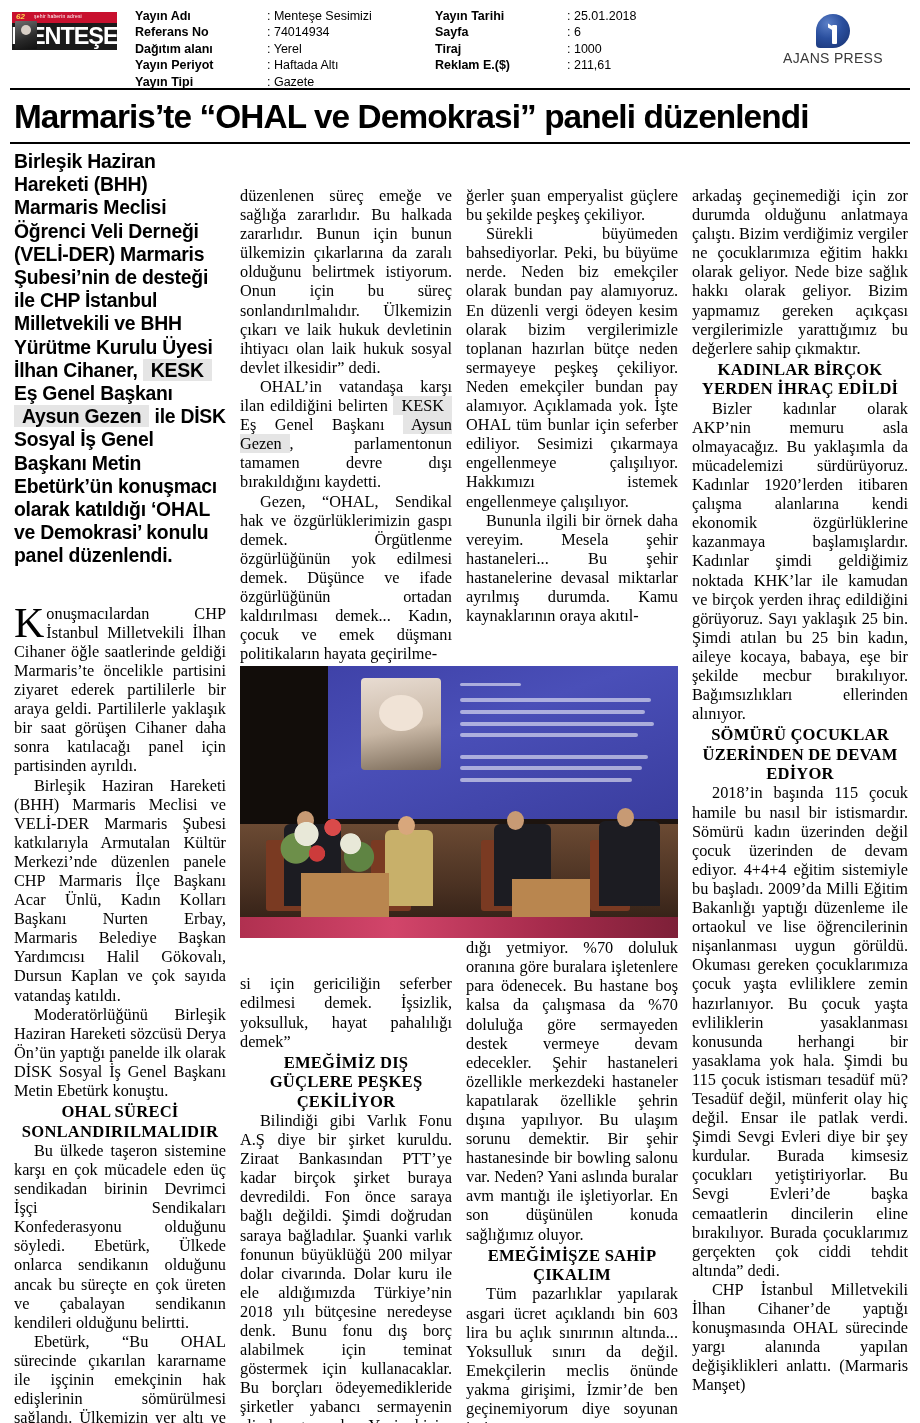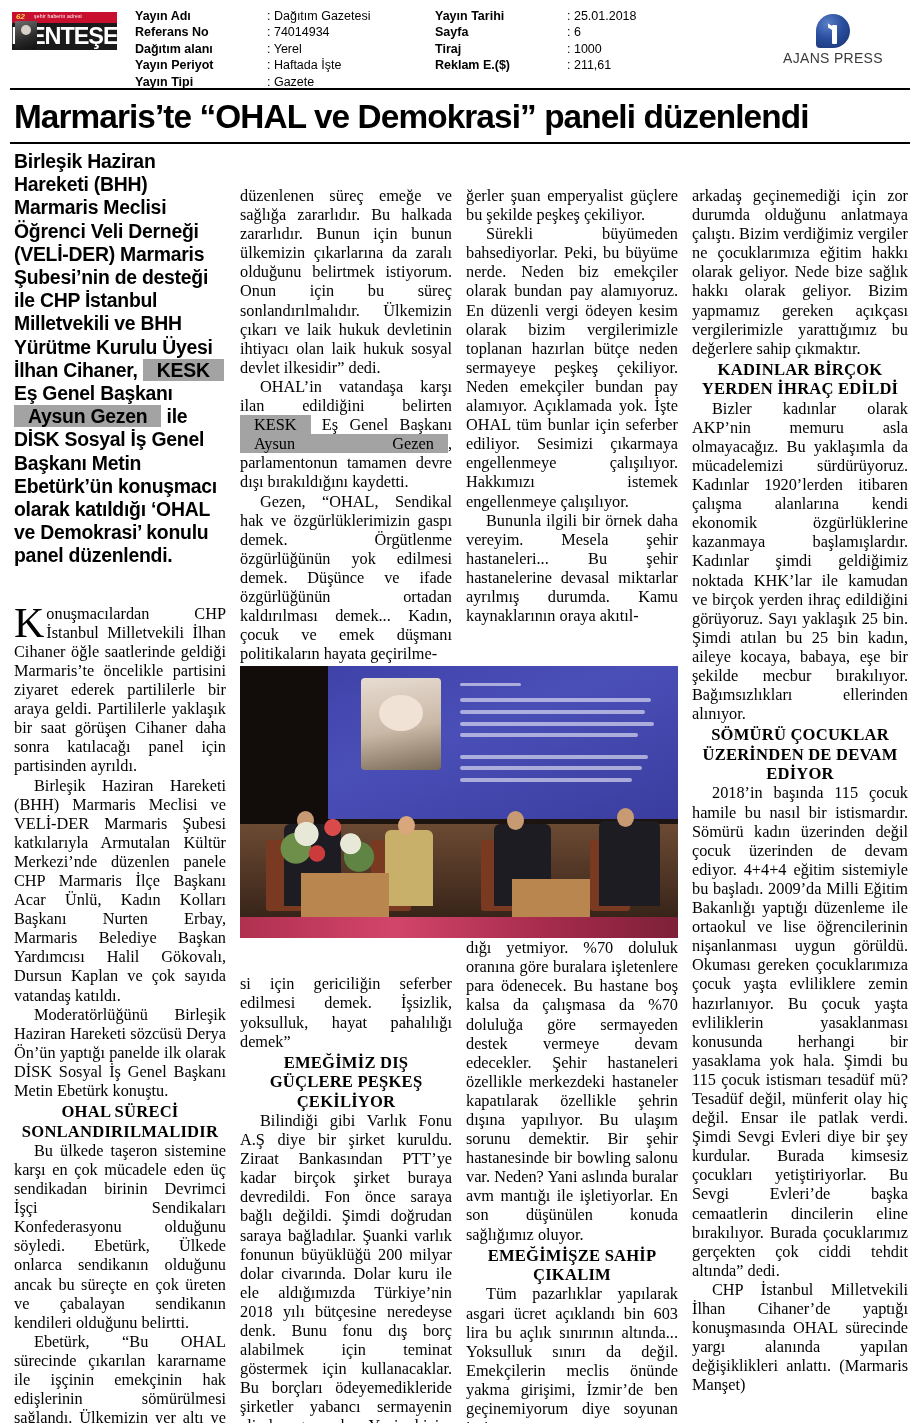--- a/index.html
+++ b/index.html
@@ -151,21 +151,21 @@
 
   .lead {
     font-family: "Liberation Sans", sans-serif;
     font-weight: bold;
     font-size: 19.4px;
     line-height: 23.2px;
     letter-spacing: -0.25px;
     text-align: left;
     margin-bottom: 10px;
   }
-  .hl { background: #a3a3a3; padding: 0 14px; margin-top: 48px; }
+  .hl { background: #e5e5e5; padding: 0 8px; margin-top: 48px; }
 
   .body-txt {
     font-family: "Liberation Serif", serif;
     font-size: 16.3px;
     line-height: 19.1px;
     text-align: justify;
     text-justify: inter-word;
     hyphens: none;
   }
   .body-txt p { text-indent: 20px; margin: 0; }
@@ -288,24 +288,24 @@
 
       <div class="meta-block first">
         <div class="meta-labels">
           <div>Yayın Adı</div>
           <div>Referans No</div>
           <div>Dağıtım alanı</div>
           <div>Yayın Periyot</div>
           <div>Yayın Tipi</div>
         </div>
         <div class="meta-values">
-          <div>: Dağıtım Gazetesi</div>
+          <div>: Menteşe Sesimizi</div>
           <div>: 74014934</div>
           <div>: Yerel</div>
-          <div>: Haftada İşte</div>
+          <div>: Haftada Altı</div>
           <div>: Gazete</div>
         </div>
       </div>
 
       <div class="meta-block second">
         <div class="meta-labels">
           <div>Yayın Tarihi</div>
           <div>Sayfa</div>
           <div>Tiraj</div>
           <div>Reklam E.($)</div>

